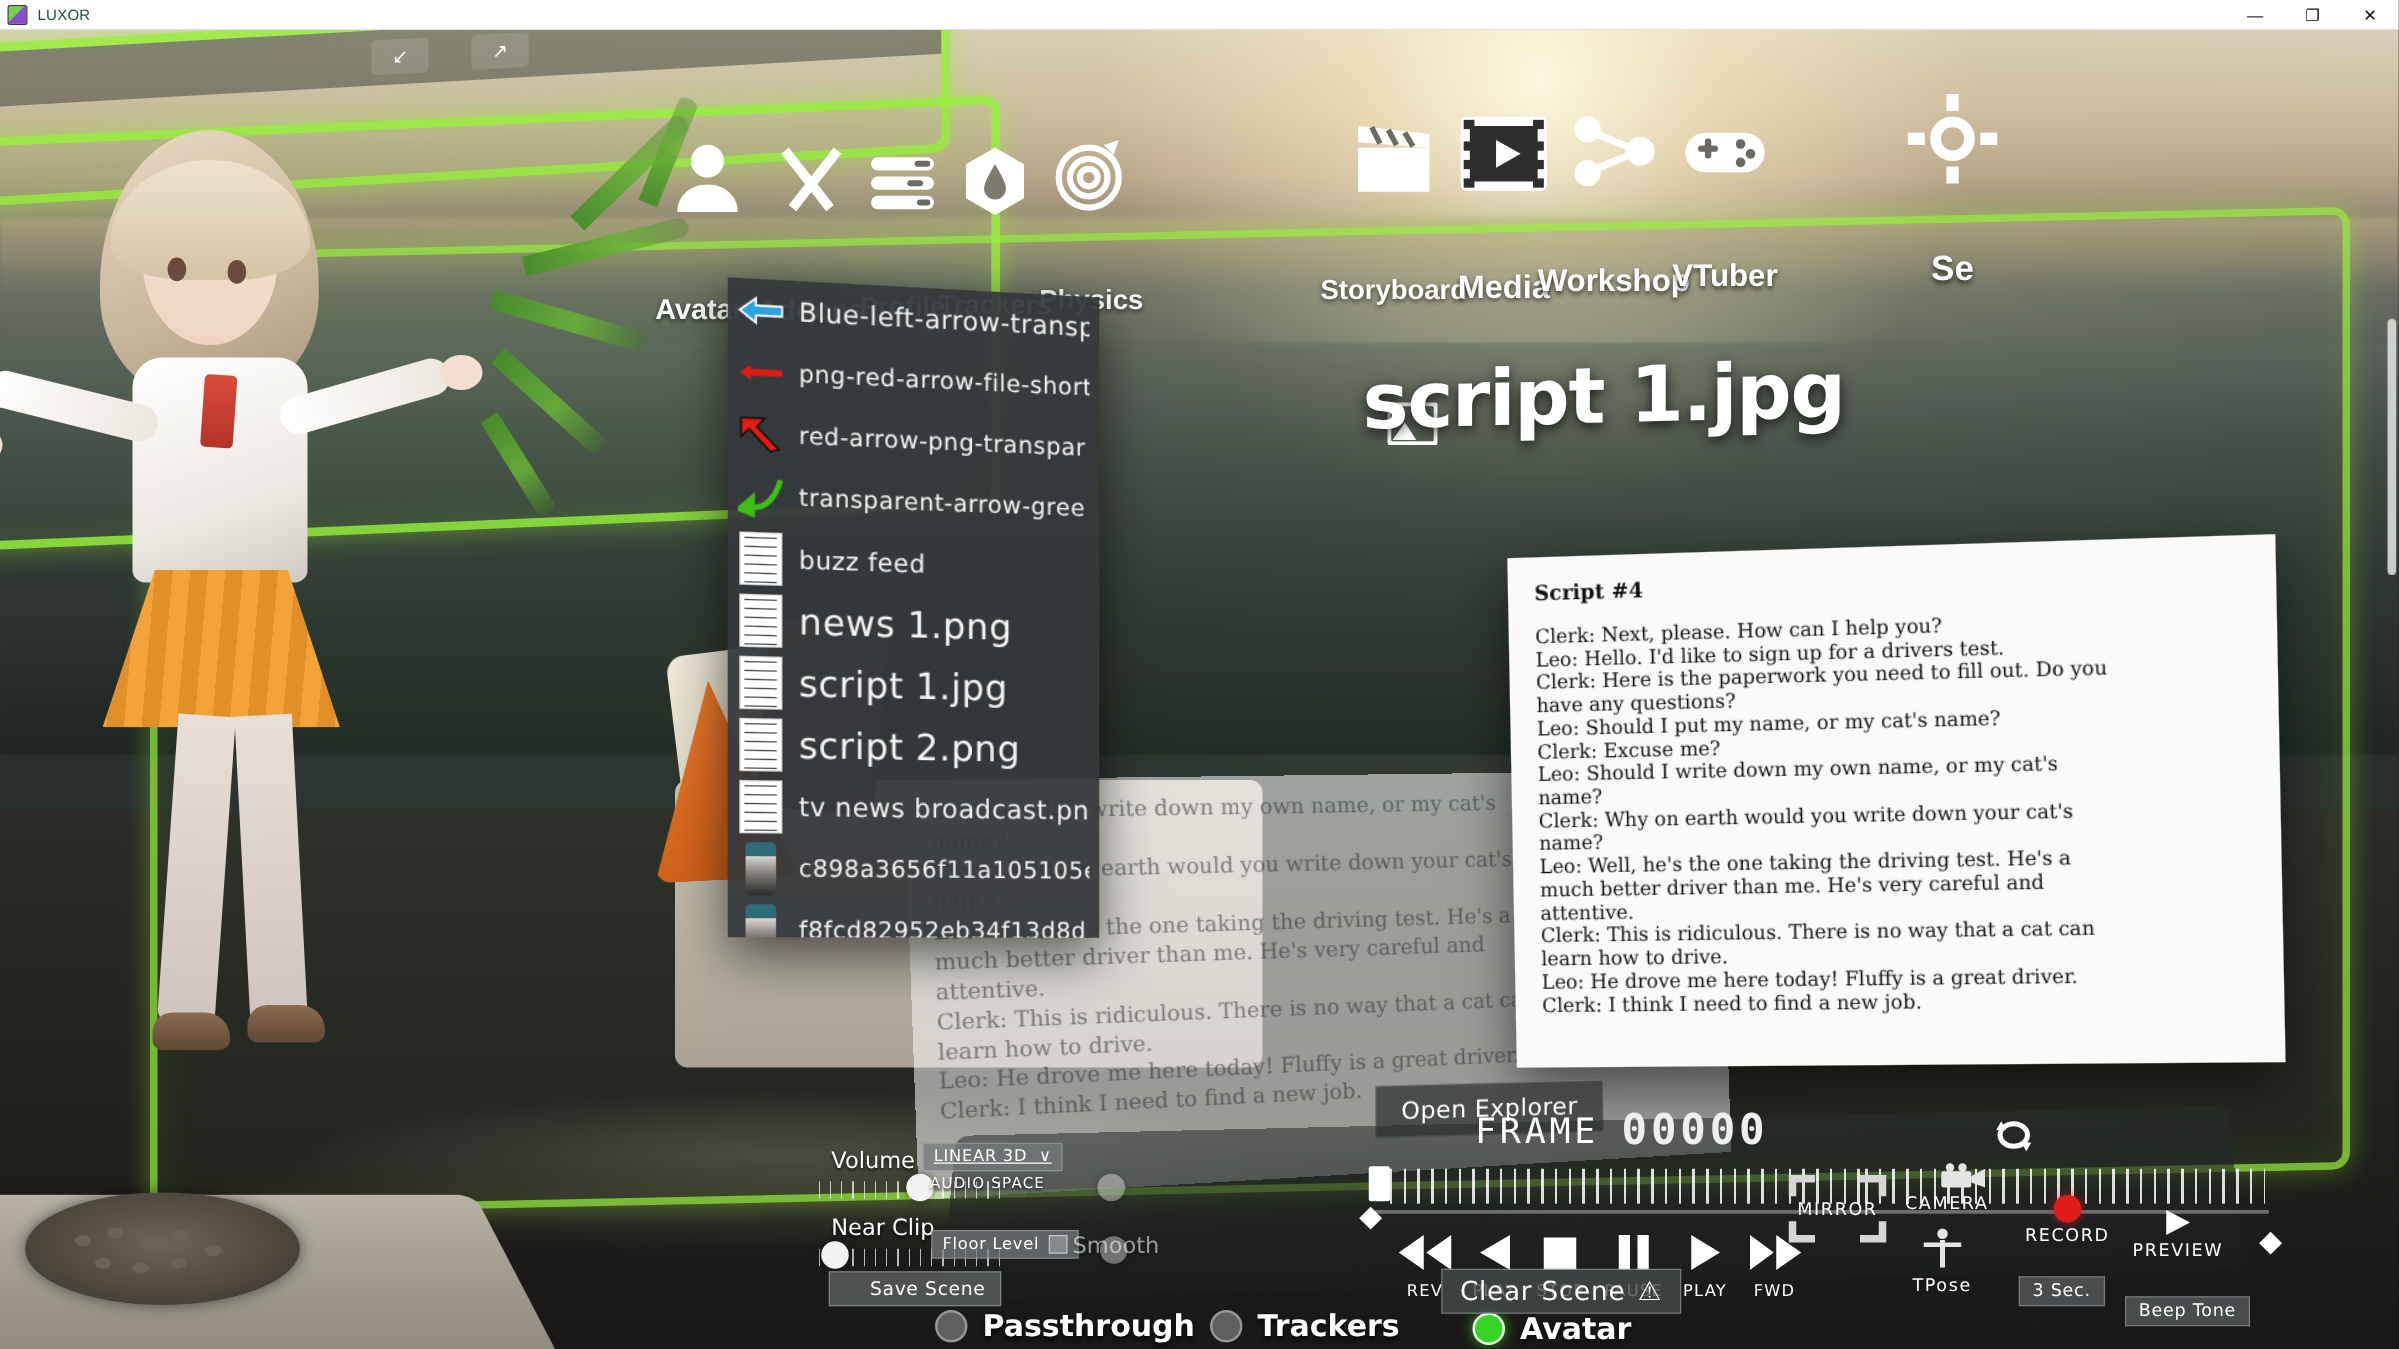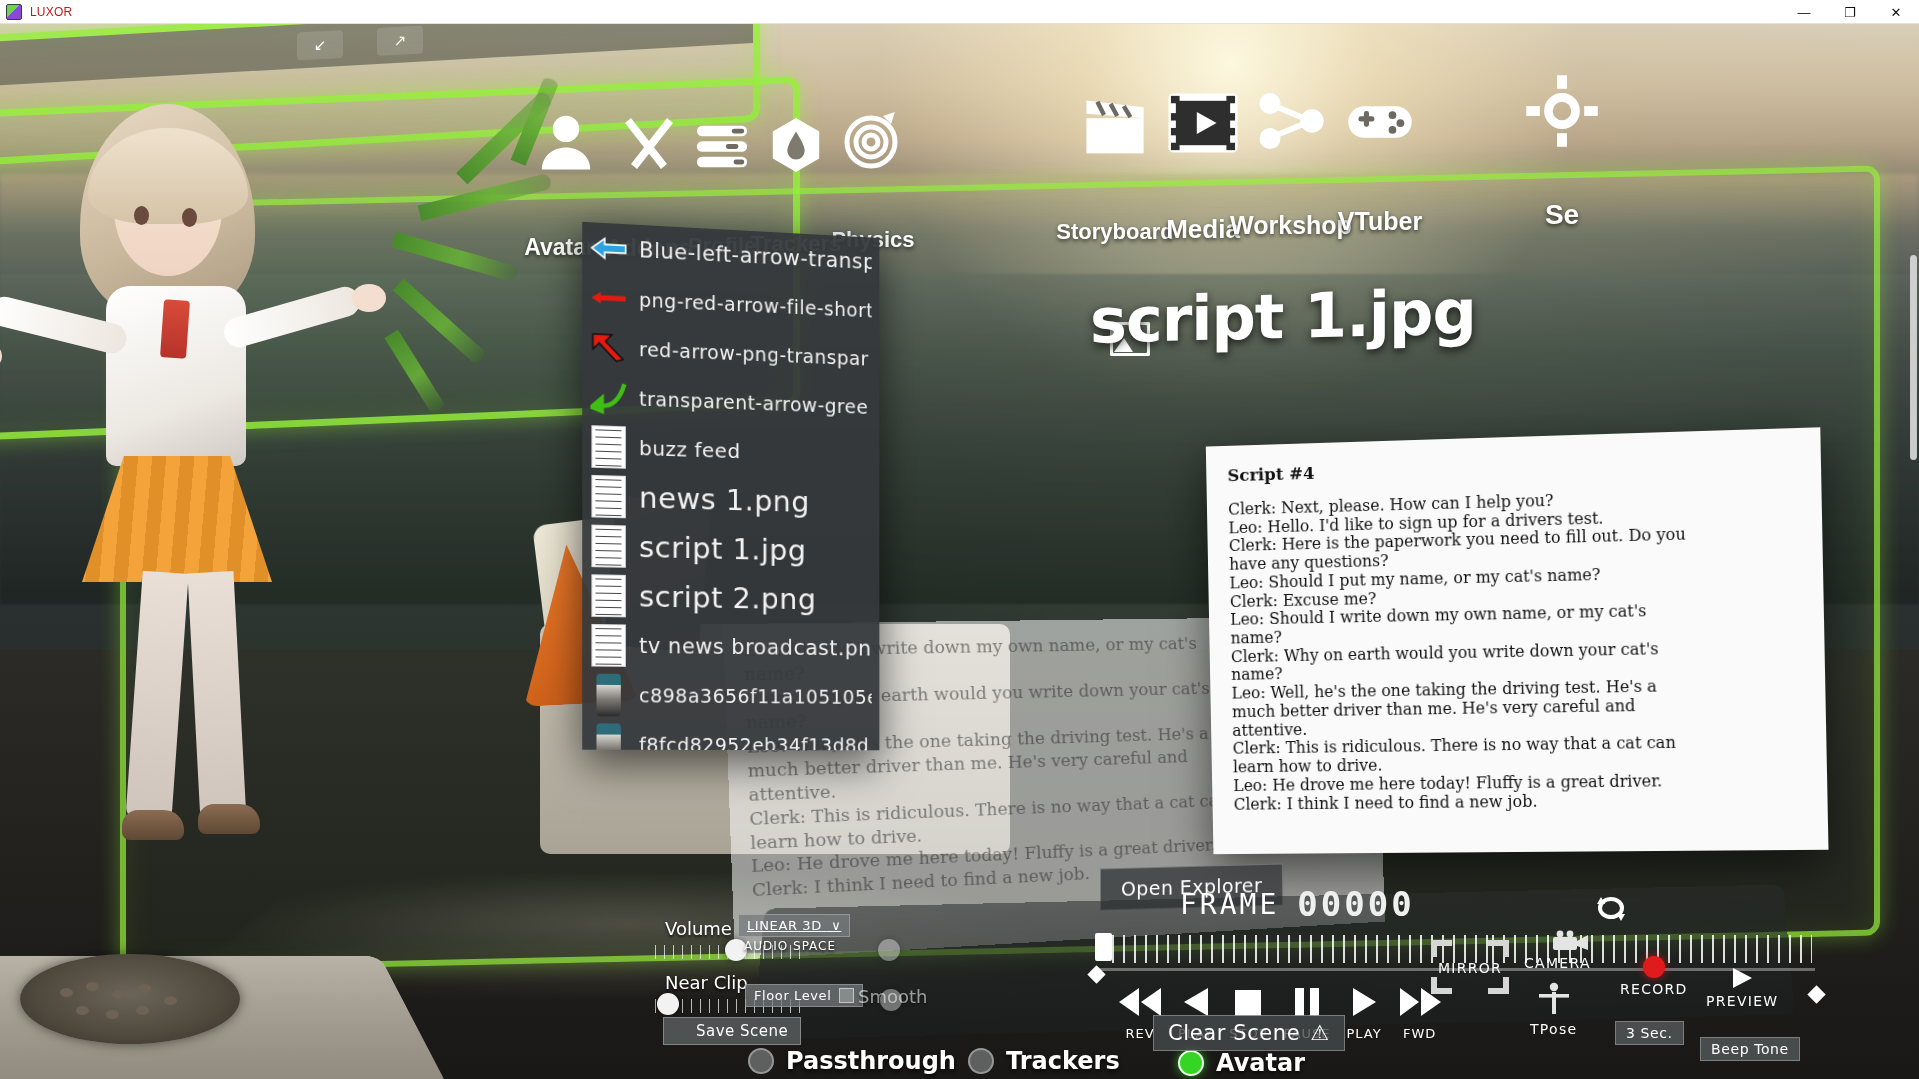--- a/index.html
+++ b/index.html
@@ -11,21 +11,21 @@
     position: absolute; left: 0; top: 0; width: 1919px; height: 24px;
     background: #ffffff; display: flex; align-items: center;
     border-bottom: 1px solid #e2e2e2; z-index: 100;
   }
   #titlebar .app-ico {
     width: 16px; height: 16px; margin-left: 6px; margin-right: 8px;
     background: linear-gradient(135deg,#6fd44b 0%,#6fd44b 45%,#8b49d6 46%,#8b49d6 100%);
     border: 1px solid #3a3a3a; border-radius: 2px;
     transform: rotate(0deg);
   }
-  #titlebar .app-title { font-size: 12px; color: #b91c1c; letter-spacing: .2px; }
+  #titlebar .app-title { font-size: 12px; color: #14532d; letter-spacing: .2px; }
   #titlebar .wbtns { margin-left: auto; display: flex; height: 100%; }
   #titlebar .wbtn {
     width: 46px; height: 24px; display: flex; align-items: center; justify-content: center;
     font-size: 13px; color: #111; line-height: 1;
   }
 
   
   #scene {
     position: absolute; left: 0; top: 24px; width: 1919px; height: 1055px;
     overflow: hidden;

